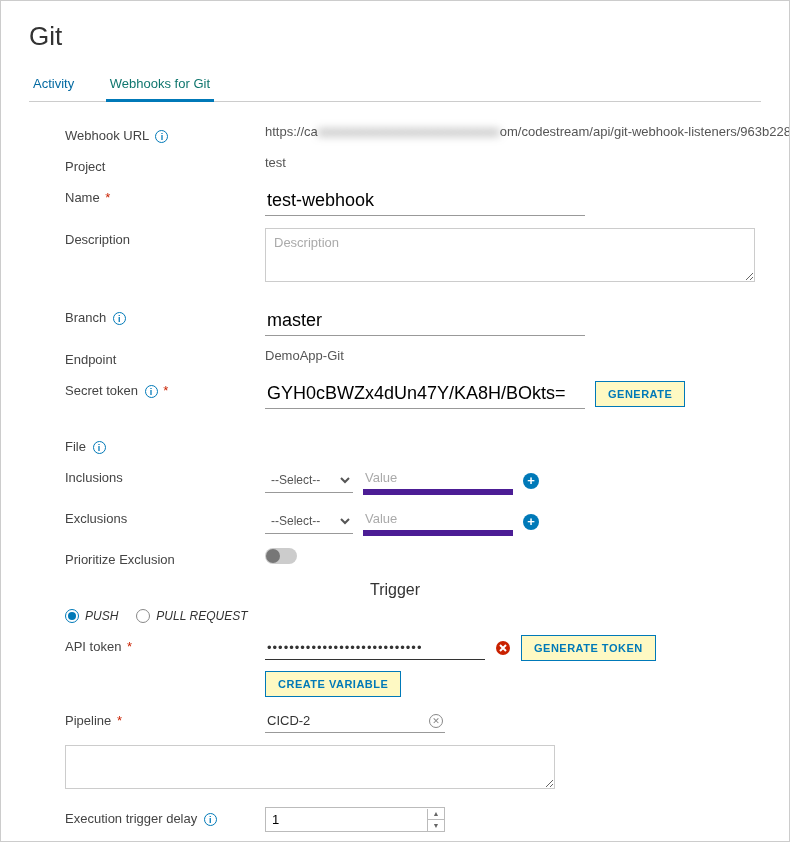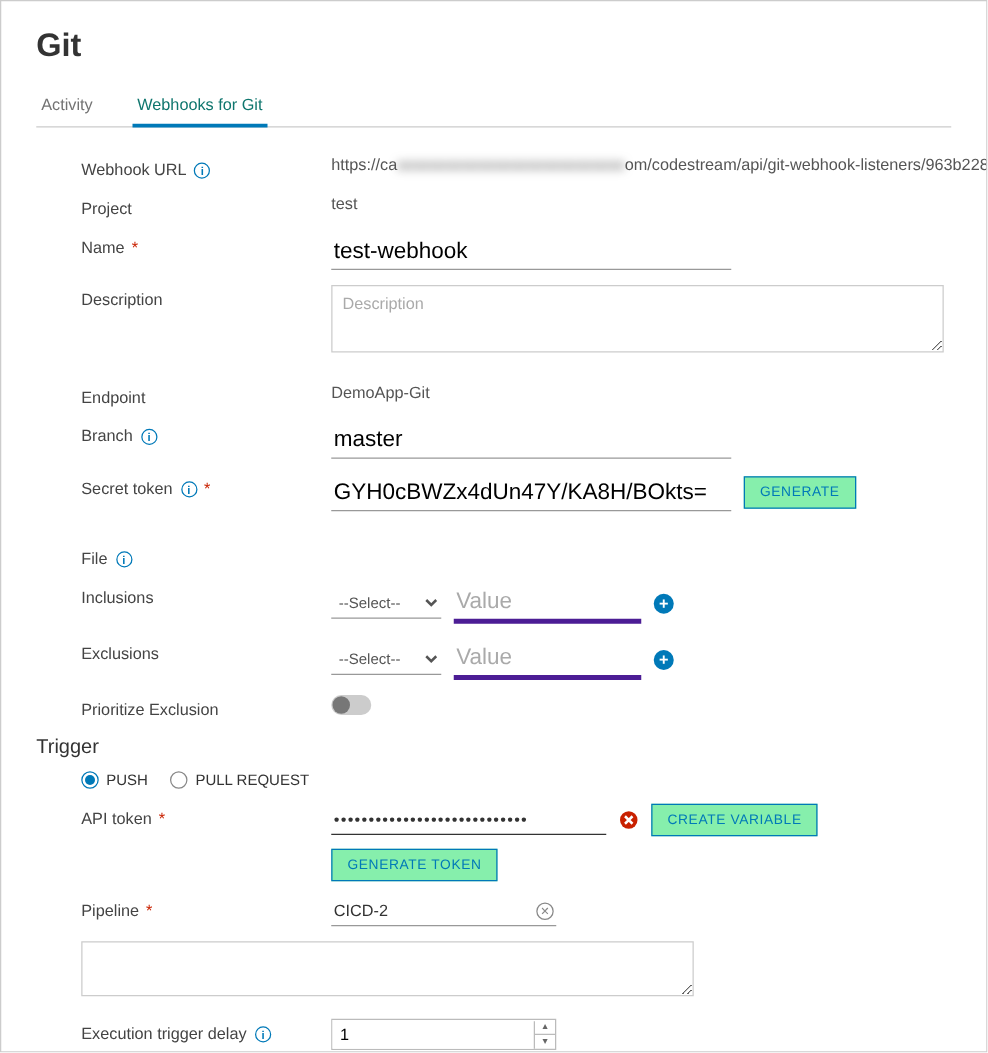--- a/index.html
+++ b/index.html
@@ -1,41 +1,41 @@
 <!DOCTYPE html>
 <html><head>
 <meta charset="utf-8">
 <style>
 * { box-sizing: border-box; margin: 0; padding: 0; }
 body { font-family: -apple-system, BlinkMacSystemFont, "Segoe UI", Arial, sans-serif; font-size: 13px; color: #333; background: #fff; }
 .container { width: 790px; height: 842px; border: 1px solid #ccc; padding: 20px 28px; overflow: hidden; }
-.page-title { font-size: 26px; font-weight: 700; color: #333; margin-bottom: 16px; }
+.page-title { font-size: 26px; font-weight: 400; color: #333; margin-bottom: 16px; }
 .tabs { border-bottom: 1px solid #ccc; margin-bottom: 22px; }
-.tab { display: inline-block; padding: 8px 4px; margin-right: 24px; font-size: 13px; color: #737373; cursor: pointer; }
+.tab { display: inline-block; padding: 8px 4px; margin-right: 24px; font-size: 13px; color: #0369a1; cursor: pointer; }
 .tab.active { color: #0f766e; border-bottom: 3px solid #0079b8; margin-bottom: -1px; }
 .form-row { display: flex; align-items: flex-start; margin-bottom: 12px; margin-left: 36px; }
 .form-label { width: 200px; flex-shrink: 0; font-size: 13px; color: #444; padding-top: 4px; }
 .form-value { flex: 1; display: flex; align-items: center; gap: 10px; flex-wrap: wrap; }
 .required { color: #c92100; margin-left: 2px; }
 .info-icon { display: inline-flex; align-items: center; justify-content: center; width: 13px; height: 13px; border-radius: 50%; border: 1px solid #0079b8; color: #0079b8; font-size: 9px; font-weight: bold; margin-left: 3px; vertical-align: middle; cursor: help; }
 .text-plain { font-size: 13px; color: #555; }
 .text-input { border: none; border-bottom: 1px solid #999; padding: 4px 2px; font-size: 18px; width: 320px; background: transparent; outline: none; }
 .text-input.wide { width: 320px; }
 .textarea { border: 1px solid #ccc; width: 490px; height: 54px; padding: 6px 8px; font-size: 13px; resize: both; outline: none; font-family: inherit; }
 .textarea::placeholder { color: #aaa; }
-.btn-outline { border: 1px solid #0079b8; background: #86efac; color: #0079b8; font-size: 11px; letter-spacing: 0.5px; padding: 6px 12px; cursor: pointer; }
+.btn-outline { border: 1px solid #0079b8; background: #fef9c3; color: #0079b8; font-size: 11px; letter-spacing: 0.5px; padding: 6px 12px; cursor: pointer; font-weight: bold; }
 .select-small { border: none; border-bottom: 1px solid #999; padding: 4px 2px; font-size: 12px; width: 88px; background: transparent; color: #555; }
-.value-input { border: none; border-bottom: 4px solid #4c1d95; padding: 4px 2px; font-size: 18px; width: 150px; background: transparent; }
+.value-input { border: none; border-bottom: 6px solid #4c1d95; padding: 4px 2px; font-size: 13px; width: 150px; background: transparent; }
 .value-input::placeholder { color: #aaa; }
 .add-icon { width: 16px; height: 16px; border-radius: 50%; background: #0079b8; color: #fff; display: inline-flex; align-items: center; justify-content: center; font-size: 13px; font-weight: bold; cursor: pointer; }
 .toggle { width: 32px; height: 16px; background: #ccc; border-radius: 8px; position: relative; cursor: pointer; }
 .toggle::after { content: ''; position: absolute; width: 14px; height: 14px; background: #777; border-radius: 50%; top: 1px; left: 1px; }
-.section-heading { font-size: 16px; color: #333; margin: 14px 0 10px 0; font-weight: 400; }
+.section-heading { font-size: 16px; color: #333; margin: 14px 0 10px 0; font-weight: 400; text-align: center; }
 .radio-group { display: flex; align-items: center; gap: 18px; }
-.radio-item { display: flex; align-items: flex-end; gap: 6px; font-size: 12px; }
+.radio-item { display: flex; align-items: flex-end; gap: 6px; font-size: 12px; font-style: italic; }
 .radio { width: 14px; height: 14px; border: 1px solid #888; border-radius: 50%; display: inline-flex; align-items: center; justify-content: center; cursor: pointer; }
 .radio.checked { border-color: #0079b8; }
 .radio.checked::after { content: ''; width: 8px; height: 8px; background: #0079b8; border-radius: 50%; }
 .password-dots { border: none; border-bottom: 1px solid #333; padding: 4px 2px; font-size: 13px; width: 220px; letter-spacing: 1px; }
 .error-icon { width: 16px; height: 16px; }
 .pipeline-input { border: none; border-bottom: 1px solid #999; padding: 4px 2px; font-size: 13px; width: 180px; display: flex; justify-content: space-between; align-items: center; }
 .clear-icon { width: 14px; height: 14px; border: 1px solid #888; border-radius: 50%; display: inline-flex; align-items: center; justify-content: center; font-size: 9px; color: #888; cursor: pointer; }
 .number-input-wrap { display: flex; align-items: center; border: 1px solid #bbb; width: 180px; }
 .number-input { border: none; padding: 4px 6px; font-size: 13px; width: 100%; outline: none; }
 .stepper { display: flex; flex-direction: column; border-left: 1px solid #bbb; }
@@ -87,32 +87,32 @@
   <div class="form-row">
     <div class="form-label">Description</div>
     <div class="form-value">
       <textarea class="textarea" placeholder="Description" style=""></textarea>
     </div>
   </div>
 
   <div style="height:12px"></div>
 
   <div class="form-row">
+    <div class="form-label">
+      <span>Branch</span>
+      <span class="info-icon">i</span>
+    </div>
+    <div class="form-value">
+      <input class="text-input wide" value="master" style="">
+    </div>
+  </div>
+
+  <div class="form-row">
     <div class="form-label">Endpoint</div>
     <div class="form-value text-plain">DemoApp-Git</div>
-  </div>
-
-  <div class="form-row">
-    <div class="form-label">
-      <span>Branch</span>
-      <span class="info-icon">i</span>
-    </div>
-    <div class="form-value">
-      <input class="text-input wide" value="master" style="">
-    </div>
   </div>
 
   <div class="form-row">
     <div class="form-label">
       <span>Secret token</span>
       <span class="info-icon">i</span>
       <span class="required">*</span>
     </div>
     <div class="form-value">
       <input class="text-input wide" value="GYH0cBWZx4dUn47Y/KA8H/BOkts=" style="">
@@ -179,22 +179,22 @@
     <div class="form-label">
       <span>API token</span>
       <span class="required">*</span>
     </div>
     <div class="form-value">
       <div class="password-dots">••••••••••••••••••••••••••••</div>
       <svg class="error-icon" viewBox="0 0 16 16">
           <circle cx="8" cy="8" r="7" fill="#c92100"></circle>
           <path d="M5 5 L11 11 M11 5 L5 11" stroke="#fff" stroke-width="2"></path>
         </svg>
+      <button class="btn-outline">GENERATE TOKEN</button>
       <button class="btn-outline">CREATE VARIABLE</button>
-      <button class="btn-outline">GENERATE TOKEN</button>
     </div>
   </div>
 
   <div class="form-row">
     <div class="form-label">
       <span>Pipeline</span>
       <span class="required">*</span>
     </div>
     <div class="form-value">
       <div class="pipeline-input">

